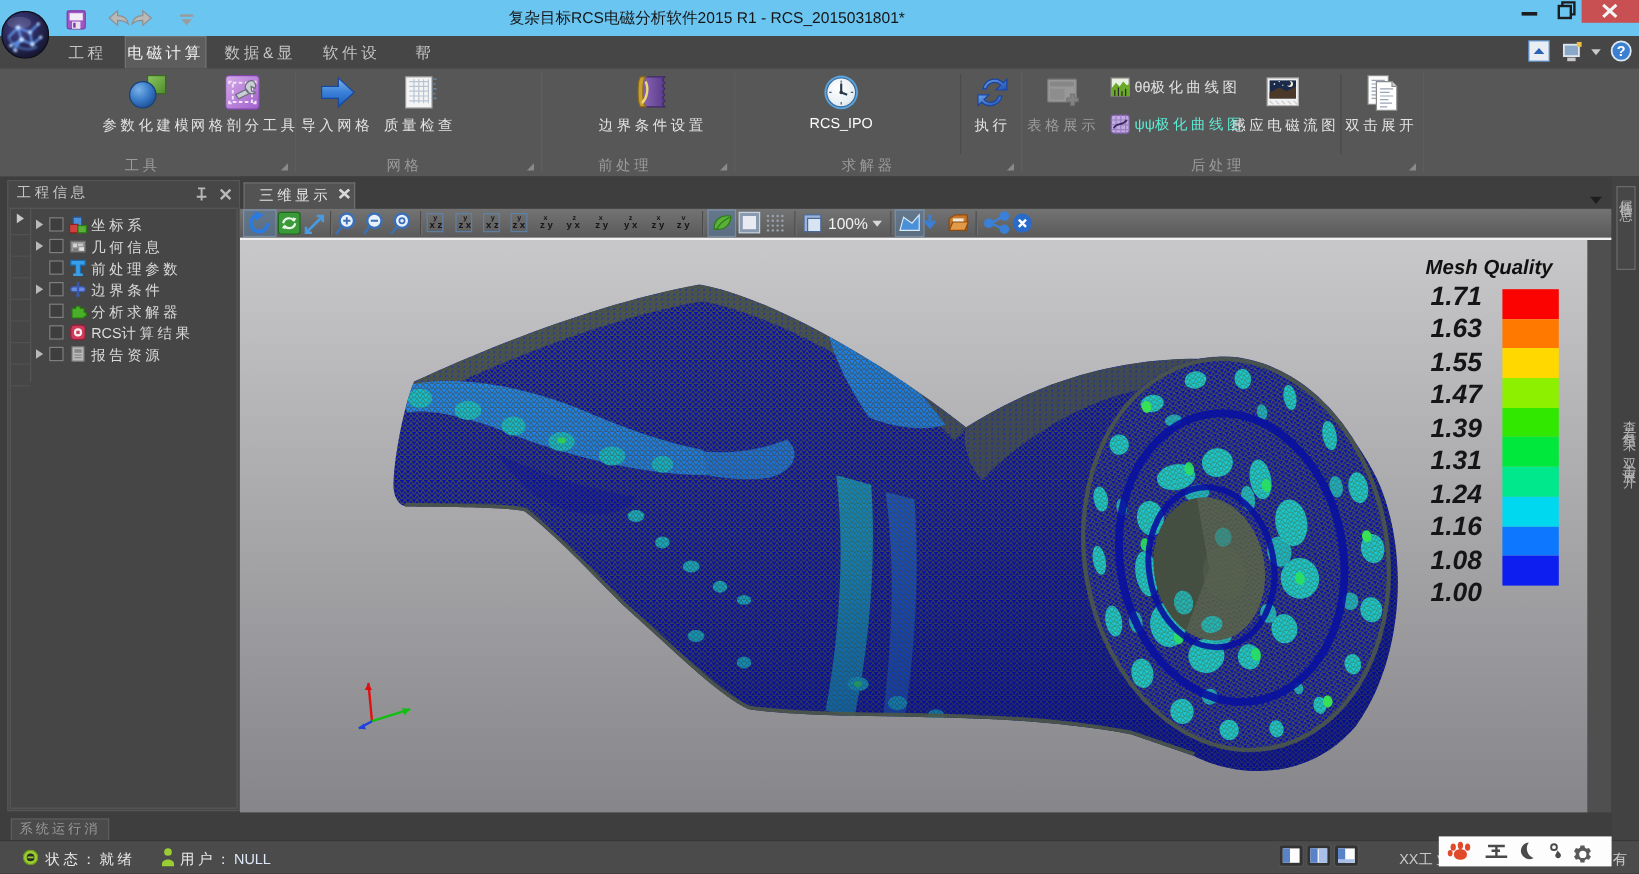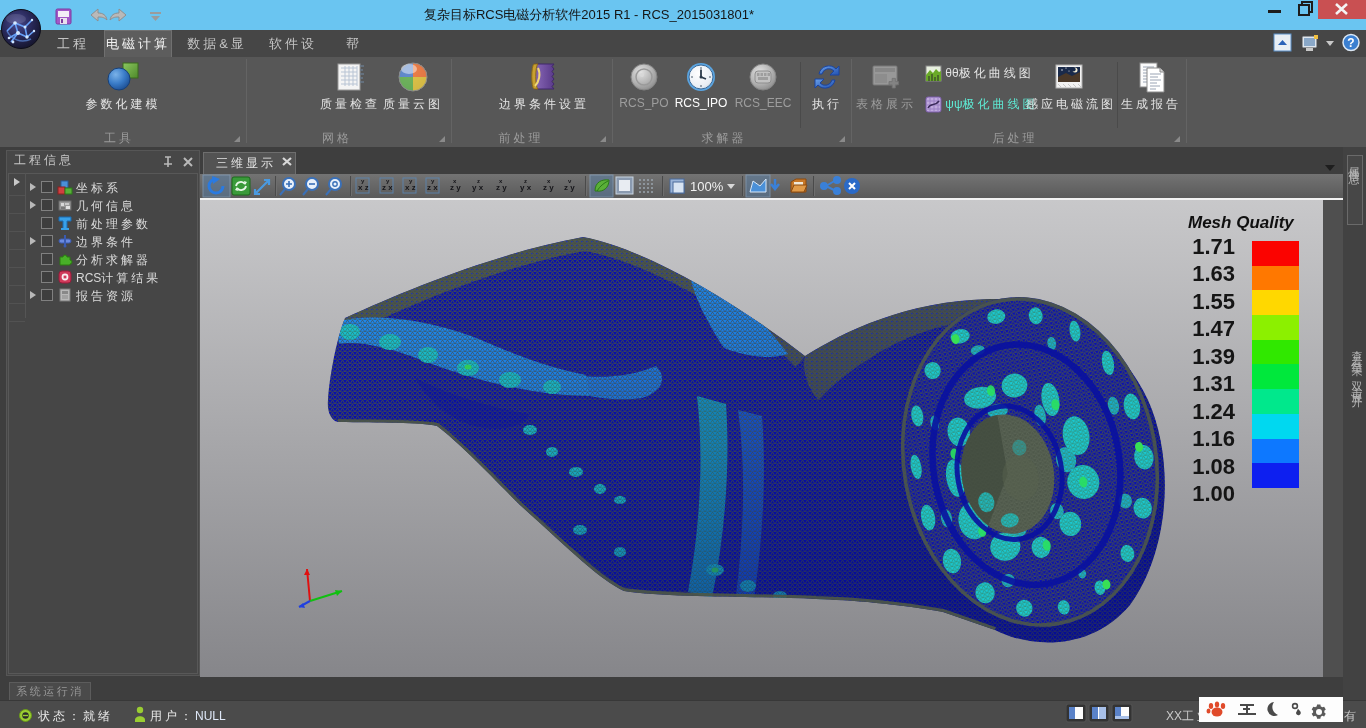--- a/index.html
+++ b/index.html
@@ -156,113 +156,95 @@
           <linearGradient id="gn1" x1="0" y1="0" x2="1" y2="1">
             <stop offset="0%" stop-color="#8cc860"></stop>
             <stop offset="100%" stop-color="#4e8a2a"></stop>
           </linearGradient>
         </defs>
         <rect x="17" y="3" width="15" height="15" fill="url(#gn1)" stroke="#3a6a1e"></rect>
         <circle cx="13" cy="19" r="11" fill="url(#bl1)" stroke="#174078"></circle>
       </svg>
       <span class="lb cjk">参数化建模</span>
     </div>
+<div class="abs rbtn" style="left:159px;width:86px">
+      <svg class="ic" width="34" height="34">
+        <defs>
+          <linearGradient id="pu1" x1="0" y1="0" x2="1" y2="1">
+            <stop offset="0%" stop-color="#d4aae8"></stop>
+            <stop offset="100%" stop-color="#a060cc"></stop>
+          </linearGradient>
+        </defs>
+        <rect x="3" y="3" width="28" height="28" rx="3" fill="url(#pu1)" stroke="#8044aa"></rect>
+        <g stroke="#f0e4f8" stroke-width="1.6" fill="none">
+          <path d="M8,8 h-2 v2 M26,8 h2 v2 M8,26 h-2 v-2 M26,26 h2 v-2"></path>
+          <rect x="9" y="9" width="16" height="16" stroke-dasharray="3 2"></rect>
+        </g>
+        <path d="M24,6 a5.5,5.5 0 1 0 4,9.5 l-3.5,-1 l-1,-3.5 l3.5,1 a5.5,5.5 0 0 0 -3,-6 Z M12,20 l8,-6 l3,3 l-8,6 Z" fill="#c9cdd4" stroke="#6a6e78" transform="rotate(10 18 16)"></path>
+      </svg>
+      <span class="lb cjk">网格剖分工具</span>
+    </div>
+<div class="abs rbtn" style="left:238px;width:86px">
+      <svg class="ic" width="34" height="34">
+        <defs>
+          <linearGradient id="ba1" x1="0" y1="0" x2="0" y2="1">
+            <stop offset="0%" stop-color="#7cb4ec"></stop>
+            <stop offset="50%" stop-color="#3a80d8"></stop>
+            <stop offset="100%" stop-color="#1a5cb8"></stop>
+          </linearGradient>
+        </defs>
+        <path d="M4,12 L18,12 L18,5 L31,17 L18,29 L18,22 L4,22 Z" fill="url(#ba1)" stroke="#1648a0"></path>
+      </svg>
+      <span class="lb cjk">导入网格</span>
+    </div>
 <div class="abs rbtn" style="left:307px;width:86px">
       <svg class="ic" width="34" height="34">
         <rect x="5" y="4" width="22" height="26" fill="#f4f4f4" stroke="#9a9a9a"></rect>
         <g stroke="#b8c4d4" stroke-width="1">
           <path d="M8,8 h16 M8,12 h16 M8,16 h16 M8,20 h16 M8,24 h16 M12,6 v20 M16,6 v20 M20,6 v20 M24,6 v20"></path>
         </g>
         <g stroke="#6a7a8a" stroke-width="1.4">
           <path d="M27,6 h4 M27,10 h3 M27,14 h4 M27,18 h3 M27,22 h4"></path>
         </g>
       </svg>
       <span class="lb cjk">质量检查</span>
-    </div>
-<div class="abs rbtn" style="left:370px;width:86px">
-      <svg class="ic" width="34" height="34">
-        <defs>
-          <radialGradient id="rb1" cx="35%" cy="30%" r="80%">
-            <stop offset="0%" stop-color="#f8f8f8"></stop>
-            <stop offset="30%" stop-color="#e8e8d0"></stop>
-            <stop offset="100%" stop-color="#b0b0b0"></stop>
-          </radialGradient>
-        </defs>
-        <circle cx="17" cy="17" r="14" fill="url(#rb1)"></circle>
-        <path d="M17,3 A14,14 0 0 1 31,17 L17,17 Z" fill="#e86a30" opacity=".85"></path>
-        <path d="M31,17 A14,14 0 0 1 17,31 L17,17 Z" fill="#d8b830" opacity=".85"></path>
-        <path d="M17,31 A14,14 0 0 1 3,17 L17,17 Z" fill="#58a848" opacity=".85"></path>
-        <path d="M3,17 A14,14 0 0 1 17,3 L17,17 Z" fill="#4878c8" opacity=".85"></path>
-        <circle cx="17" cy="17" r="14" fill="none" stroke="#8a8a8a"></circle>
-        <ellipse cx="13" cy="9" rx="8" ry="5" fill="#ffffff" opacity=".45"></ellipse>
-      </svg>
-      <span class="lb cjk">质量云图</span>
     </div>
 <div class="abs rbtn" style="left:499px;width:86px">
       <svg class="ic" width="34" height="34">
         <defs>
           <linearGradient id="bk1" x1="0" y1="0" x2="1" y2="0">
             <stop offset="0%" stop-color="#8a6ab8"></stop>
             <stop offset="100%" stop-color="#5a3a8a"></stop>
           </linearGradient>
         </defs>
         <path d="M9,4 L29,4 L27,6.5 L29,9 L27,11.5 L29,14 L27,16.5 L29,19 L27,21.5 L29,24 L27,26.5 L29,29 L9,29 Z" fill="url(#bk1)" stroke="#40286a"></path>
         <path d="M9,4 C6,6 6,27 9,29 L13,29 C10,27 10,6 13,4 Z" fill="#c8a030" stroke="#8a6a18"></path>
         <path d="M13,8 C16,14 14,22 10,26" stroke="#f0d878" stroke-width="2" fill="none"></path>
       </svg>
       <span class="lb cjk">边界条件设置</span>
-    </div>
-<div class="abs rbtn" style="left:601px;width:86px">
-      <svg class="ic" width="34" height="34">
-        <defs>
-          <radialGradient id="gs1" cx="38%" cy="32%" r="72%">
-            <stop offset="0%" stop-color="#e2e2e2"></stop>
-            <stop offset="60%" stop-color="#b4b4b4"></stop>
-            <stop offset="100%" stop-color="#8e8e8e"></stop>
-          </radialGradient>
-        </defs>
-        <circle cx="17" cy="17" r="13" fill="url(#gs1)" stroke="#848484"></circle>
-        <circle cx="17" cy="17" r="8" fill="none" stroke="#9a9a9a" stroke-width="1.5"></circle>
-        <circle cx="15" cy="15" r="2" fill="#d8d8d8"></circle>
-      </svg>
-      <span class="lb" style="color:#9d9d9d">RCS_PO</span>
     </div>
 <div class="abs rbtn" style="left:658px;width:86px">
       <svg class="ic" width="34" height="34">
         <defs>
           <radialGradient id="ck1" cx="40%" cy="35%" r="75%">
             <stop offset="0%" stop-color="#ffffff"></stop>
             <stop offset="75%" stop-color="#e8eef4"></stop>
             <stop offset="100%" stop-color="#c8d4e0"></stop>
           </radialGradient>
         </defs>
         <circle cx="17" cy="17" r="14" fill="#5aa4e0"></circle>
         <circle cx="17" cy="17" r="12" fill="url(#ck1)" stroke="#3a6a9a"></circle>
         <g stroke="#4a5a6a" stroke-width="1">
           <path d="M17,7 v2 M17,25 v2 M7,17 h2 M25,17 h2"></path>
         </g>
         <path d="M17,17 L17,9.5 M17,17 L22,19" stroke="#2a3a4a" stroke-width="1.8"></path>
         <circle cx="17" cy="17" r="1.5" fill="#2a3a4a"></circle>
       </svg>
       <span class="lb" style="color:#fdfdfd">RCS_IPO</span>
     </div>
-<div class="abs rbtn" style="left:720px;width:86px">
-      <svg class="ic" width="34" height="34">
-        <circle cx="17" cy="17" r="13" fill="url(#gs1)" stroke="#848484"></circle>
-        <rect x="9" y="11" width="16" height="12" rx="3" fill="#c2c2c2" stroke="#8e8e8e"></rect>
-        <g fill="#9e9e9e">
-          <rect x="11" y="13" width="2.5" height="3"></rect>
-          <rect x="14.5" y="13" width="2.5" height="3"></rect>
-          <rect x="18" y="13" width="2.5" height="3"></rect>
-          <rect x="21.5" y="13" width="2.5" height="3"></rect>
-          <rect x="12" y="17" width="10" height="3"></rect>
-        </g>
-      </svg>
-      <span class="lb" style="color:#9d9d9d">RCS_EEC</span>
-    </div>
 <div class="abs rbtn" style="left:784px;width:86px">
       <svg class="ic" width="34" height="34">
         <defs>
           <linearGradient id="rf1" x1="0" y1="0" x2="1" y2="1">
             <stop offset="0%" stop-color="#6aa0e8"></stop>
             <stop offset="100%" stop-color="#2050b0"></stop>
           </linearGradient>
         </defs>
         <path d="M9,14 A10,10 0 0 1 26,9 L29,6 L29,15 L20,15 L24,11 A7,7 0 0 0 12,14 Z" fill="url(#rf1)" stroke="#1a44a0"></path>
         <path d="M25,20 A10,10 0 0 1 8,25 L5,28 L5,19 L14,19 L10,23 A7,7 0 0 0 22,20 Z" fill="url(#rf1)" stroke="#1a44a0"></path>
@@ -317,21 +299,21 @@
           </g>
         </g>
         <g>
           <path d="M13,8 L26,8 L30,12 L30,32 L13,32 Z" fill="#ffffff" stroke="#8a8a8a"></path>
           <path d="M26,8 L26,12 L30,12" fill="#d8d8d8" stroke="#8a8a8a"></path>
           <g stroke="#9aa4b4" stroke-width="1">
             <path d="M16,14 h11 M16,17 h8 M16,20 h11 M16,23 h7 M16,26 h10 M16,29 h6"></path>
           </g>
         </g>
       </svg>
-      <span class="lb cjk">生成报告</span>
+      <span class="lb cjk">双击展开</span>
     </div>
 <div class="abs" id="lpanel"></div>
 <div class="abs" id="lptitle"><span class="cjk">工程信息</span></div>
 <div class="abs" id="lpinner"></div>
 <div class="abs" style="left:160px;top:155px;width:36px;height:14px"><svg width="36" height="14">
         <path d="M5,2 h6 M8,2 v7 M4,9 h8 M8,9 v3" stroke="#b9b9b9" stroke-width="1.6" fill="none"></path>
         <path d="M24,3 L32,11 M32,3 L24,11" stroke="#b9b9b9" stroke-width="2"></path>
       </svg></div>
 <div class="abs" style="left:8px;top:173px;width:18px;height:145px;border-right:1px solid #555">
 <div style="height:18px;border-bottom:1px solid #525252;text-align:center">
@@ -525,21 +507,21 @@
         <div style="height:24.7px;background:#ff7800"></div>
         <div style="height:24.7px;background:#ffd800"></div>
         <div style="height:24.7px;background:#8cf000"></div>
         <div style="height:24.7px;background:#30e800"></div>
         <div style="height:24.7px;background:#00e83c"></div>
         <div style="height:24.7px;background:#00e88c"></div>
         <div style="height:24.7px;background:#00d8f0"></div>
         <div style="height:24.7px;background:#0d78ff"></div>
         <div style="height:24.7px;background:#0d1ff0"></div>
 </div>
-<div style="position:absolute;left:-5px;top:22px;width:55px;text-align:right;font-size:22px;font-weight:bold;color:#151515;line-height:27.44px">1.71<br>1.63<br>1.55<br>1.47<br>1.39<br>1.31<br>1.24<br>1.16<br>1.08<br>1.00</div>
+<div style="position:absolute;left:-5px;top:22px;width:55px;text-align:right;font-size:22px;font-weight:bold;font-style:italic;color:#151515;line-height:27.44px">1.71<br>1.63<br>1.55<br>1.47<br>1.39<br>1.31<br>1.24<br>1.16<br>1.08<br>1.00</div>
 </div>
 <div class="abs" id="vtopline"></div>
 <div class="abs" id="canvas"></div>
 <div class="abs" id="scrollstrip"></div>
 <div class="abs" id="rstrip"></div>
 <div class="abs" id="model" style="left:200px;top:200px;width:1123px;height:477px"><svg width="1123" height="477">
 <defs>
 <pattern id="p1" width="5" height="4" patternUnits="userSpaceOnUse">
             <rect width="5" height="4" fill="#0a10b2"></rect>
             <path d="M0,4 H5 M0,4 L2.5,0 L5,4" stroke="#4a5444" stroke-width="0.9" fill="none"></path>

